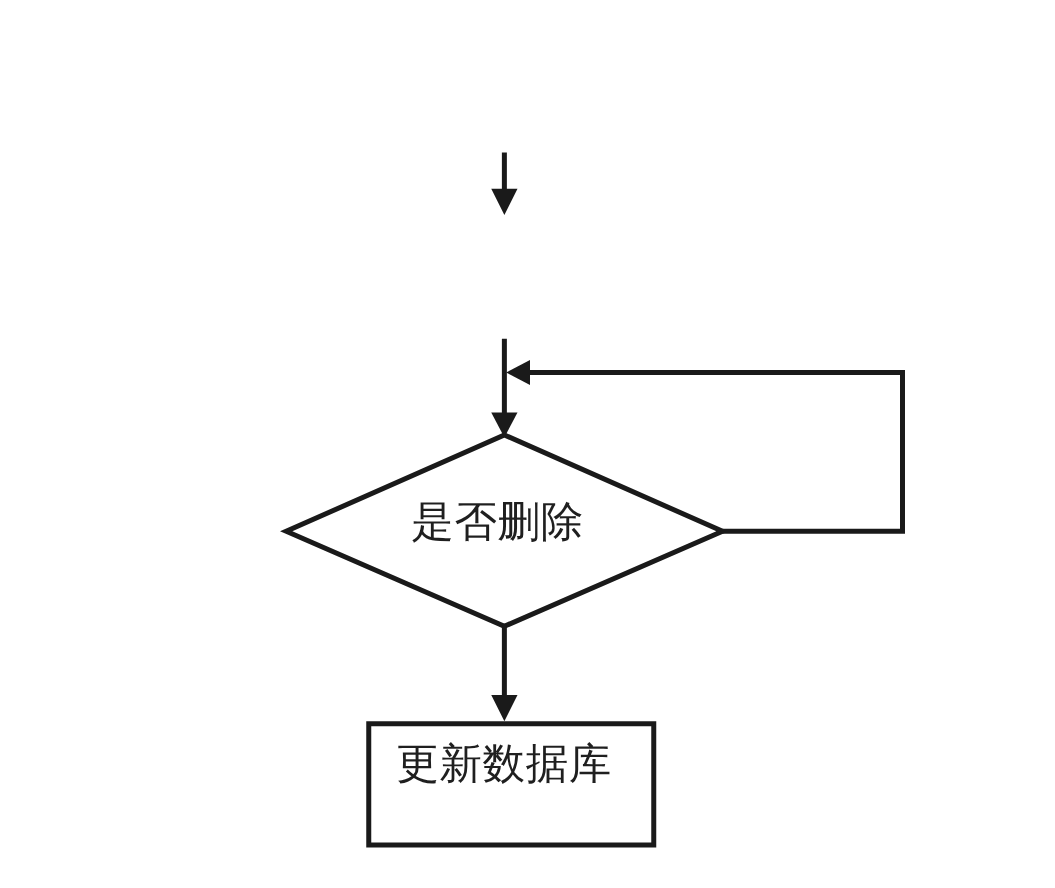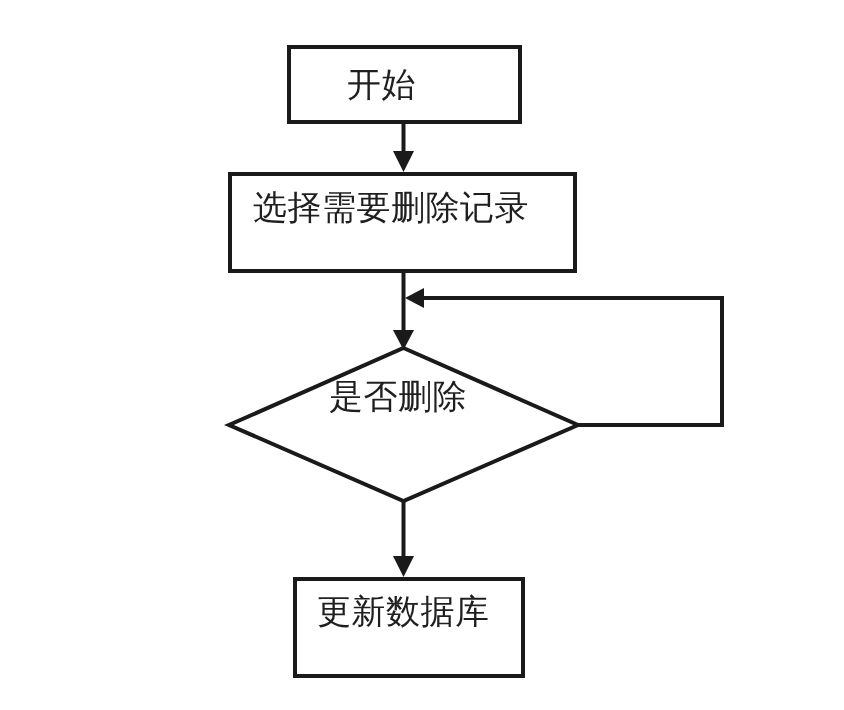--- a/index.html
+++ b/index.html
@@ -69,21 +69,21 @@
   .node-update {
     left: 293px;
     top: 577px;
     width: 232px;
     height: 101px;
     padding: 12px 0 0 20px;
   }
   .diamond-label {
     position: absolute;
     left: 298px;
-    top: 378px;
+    top: 400px;
     width: 200px;
     height: 38px;
     font-size: 34px;
     line-height: 38px;
     letter-spacing: 0.5px;
     text-align: center;
     white-space: nowrap;
   }
 </style>
 </head>
@@ -101,27 +101,21 @@
     <line class="stroke" x1="403.5" y1="271" x2="403.5" y2="332"></line>
     <polygon class="head" points="403.5,350 393,330 414,330"></polygon>
 
     <polyline class="stroke" points="578,425 722,425 722,298 422,298"></polyline>
     <polygon class="head" points="405,298 424,288 424,308"></polygon>
 
     <line class="stroke" x1="403.5" y1="499" x2="403.5" y2="559"></line>
     <polygon class="head" points="403.5,577 393,556 414,556"></polygon>
   </svg>
 
-  <div class="node node-start">
-    <span>开始</span>
-  </div>
 
-  <div class="node node-select">
-    <span>选择需要删除记录</span>
-  </div>
 
   <div class="diamond-label">是否删除</div>
 
   <div class="node node-update">
     <span>更新数据库</span>
   </div>
 
 </div>
 
 </body></html>

